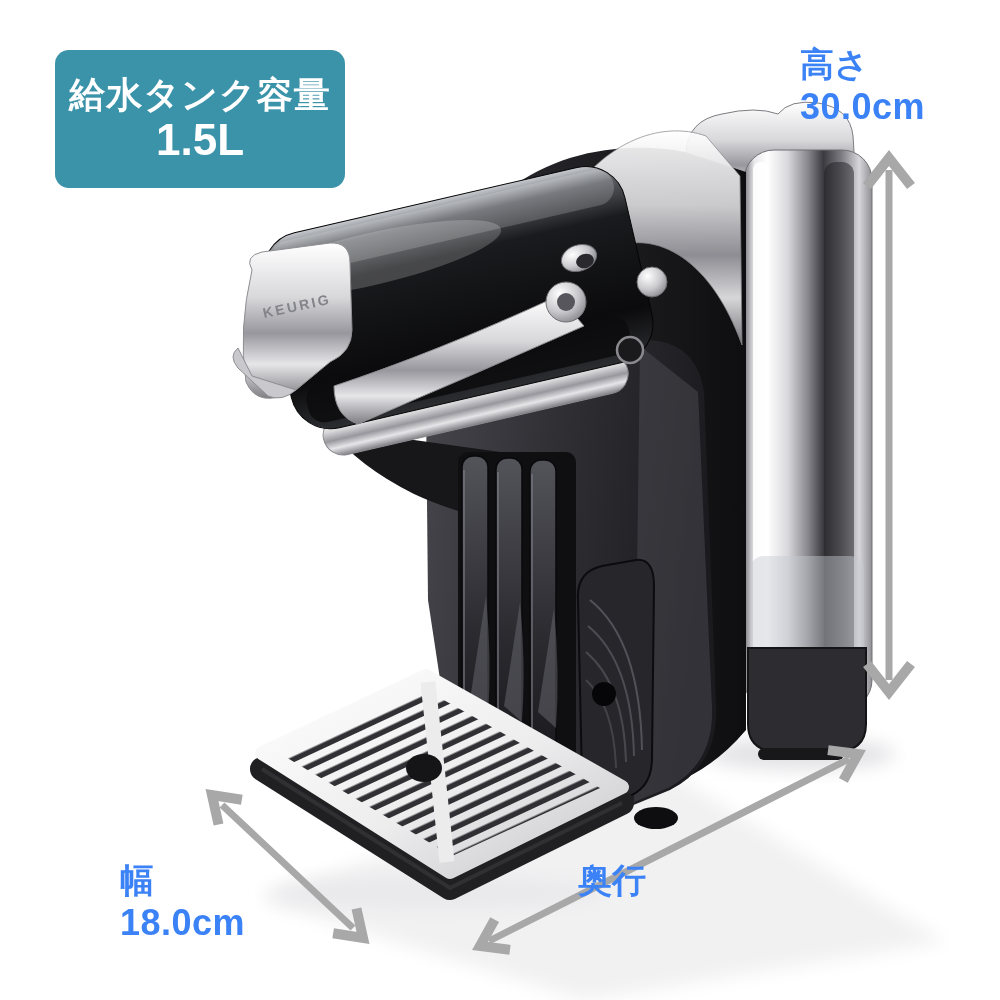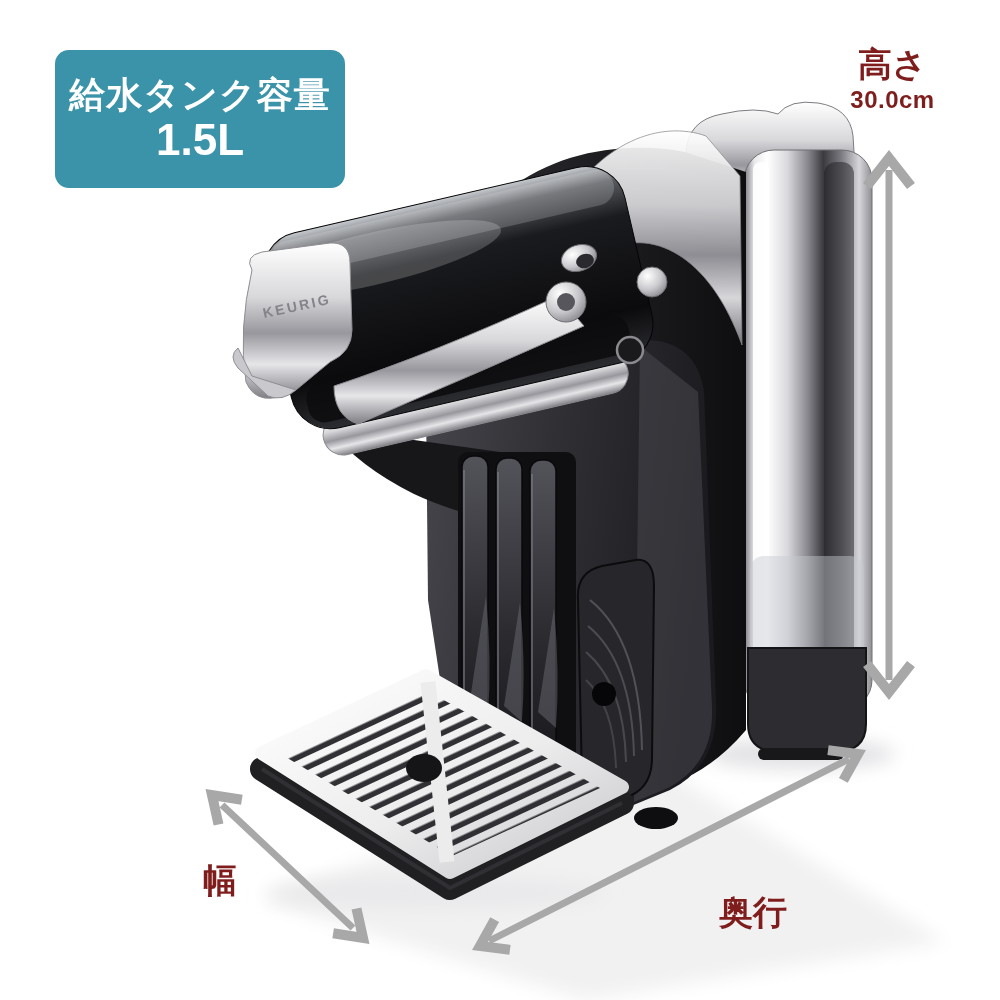--- a/index.html
+++ b/index.html
@@ -9,27 +9,27 @@
   }
   .stage svg{position:absolute;left:0;top:0;}
   .badge{
     position:absolute;left:55px;top:50px;width:290px;height:138px;
     background:#3a93a9;border-radius:14px;color:#ffffff;
     display:flex;flex-direction:column;align-items:center;justify-content:center;gap:3px;
   }
   .badge-title{font-size:36px;font-weight:bold;letter-spacing:1px;line-height:1.1;}
   .badge-value{font-size:44px;font-weight:bold;line-height:1.05;}
   .dim{
-    position:absolute;color:#7f1d1d;font-weight:bold;text-align:center;line-height:1.22;
+    position:absolute;color:#3b82f6;font-weight:bold;text-align:left;line-height:1.22;
   }
   .dim .dim-label{font-size:34px;}
-  .dim .dim-value{font-size:24px;letter-spacing:0.5px;}
+  .dim .dim-value{font-size:36px;letter-spacing:0.5px;}
   .dim-height{left:800px;top:44px;width:185px;}
   .dim-width{left:120px;top:860px;width:200px;}
-  .dim-depth{left:648px;top:860px;width:210px;margin-top:32px;}
+  .dim-depth{left:578px;top:860px;width:210px;}
 </style>
 </head>
 <body>
 
 <div class="stage">
 
   <svg width="1000" height="1000" viewBox="0 0 1000 1000">
     <defs>
       <linearGradient id="chromeV" x1="0" y1="0" x2="1" y2="0">
         <stop offset="0" stop-color="#77777c"></stop>
@@ -212,19 +212,20 @@
     <div class="badge-value">1.5L</div>
   </div>
 
   <div class="dim dim-height">
     <div class="dim-label">高さ</div>
     <div class="dim-value">30.0cm</div>
   </div>
 
   <div class="dim dim-width">
     <div class="dim-label">幅</div>
+    <div class="dim-value">18.0cm</div>
   </div>
 
   <div class="dim dim-depth">
     <div class="dim-label">奥行</div>
   </div>
 
 </div>
 
 </body></html>

